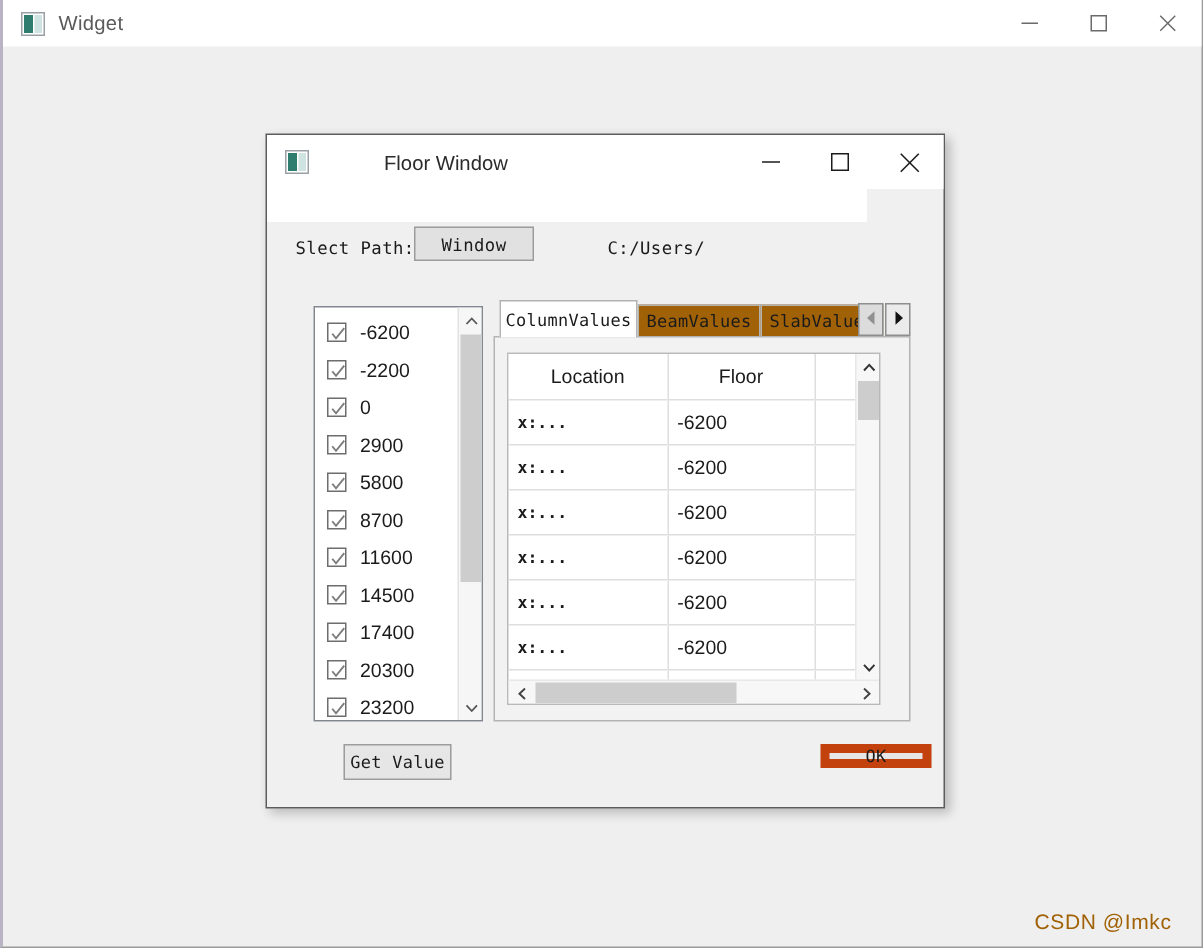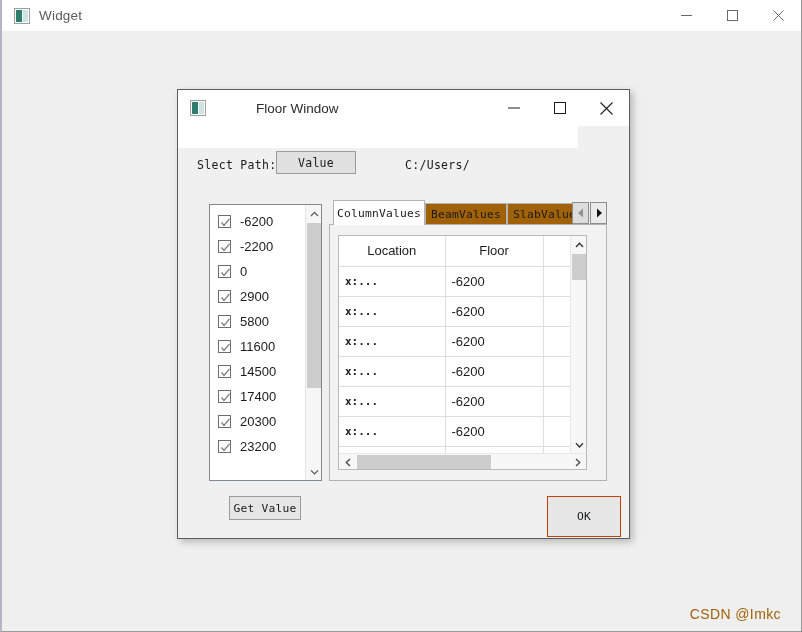--- a/index.html
+++ b/index.html
@@ -351,23 +351,23 @@
     background: #e6e6e6;
     border: 1px solid #9c9c9c;
     font-family: "DejaVu Sans Mono", monospace;
     font-size: 11.3px; color: #1a1a1a;
     display: flex; align-items: center; justify-content: center;
     letter-spacing: .2px;
   }
   #ok-button {
     position: absolute;
     left: 369px; top: 406px;
-    width: 74px; height: 41px;
+    width: 74px; height: 16px;
     background: #e6e6e6;
-    border: 1px solid #c2410c;
+    border: 6px solid #c2410c;
     font-family: "DejaVu Sans Mono", monospace;
     font-size: 11.3px; color: #1a1a1a;
     display: flex; align-items: center; justify-content: center;
     letter-spacing: .2px;
   }
 
   
   #watermark {
     position: absolute;
     right: 20px; bottom: 9px;
@@ -442,21 +442,21 @@
           <svg width="15" height="15" viewBox="0 0 15 15">
               <line x1="1.5" y1="1.5" x2="13.5" y2="13.5" stroke="#1c1c1c" stroke-width="1.1"></line>
               <line x1="13.5" y1="1.5" x2="1.5" y2="13.5" stroke="#1c1c1c" stroke-width="1.1"></line>
             </svg>
         </span>
       </div>
     </div>
 
     <div id="path-row">
       <span id="path-label">Slect Path:</span>
-      <div id="select-button">Value</div>
+      <div id="select-button">Window</div>
       <span id="path-value">C:/Users/</span>
     </div>
 
     <div id="floor-list">
       <div id="floor-list-inner">
           <div class="list-item">
             <span class="cbox">
               <svg width="11" height="11" viewBox="0 0 11 11">
                 <polyline points="1.5,5.5 4,8.5 9.5,1.8" fill="none" stroke="#7d7d7d" stroke-width="1.3"></polyline>
               </svg>
@@ -487,20 +487,28 @@
             </span>
             <span class="list-item-label">2900</span>
           </div>
           <div class="list-item">
             <span class="cbox">
               <svg width="11" height="11" viewBox="0 0 11 11">
                 <polyline points="1.5,5.5 4,8.5 9.5,1.8" fill="none" stroke="#7d7d7d" stroke-width="1.3"></polyline>
               </svg>
             </span>
             <span class="list-item-label">5800</span>
+          </div>
+          <div class="list-item">
+            <span class="cbox">
+              <svg width="11" height="11" viewBox="0 0 11 11">
+                <polyline points="1.5,5.5 4,8.5 9.5,1.8" fill="none" stroke="#7d7d7d" stroke-width="1.3"></polyline>
+              </svg>
+            </span>
+            <span class="list-item-label">8700</span>
           </div>
           <div class="list-item">
             <span class="cbox">
               <svg width="11" height="11" viewBox="0 0 11 11">
                 <polyline points="1.5,5.5 4,8.5 9.5,1.8" fill="none" stroke="#7d7d7d" stroke-width="1.3"></polyline>
               </svg>
             </span>
             <span class="list-item-label">11600</span>
           </div>
           <div class="list-item">

